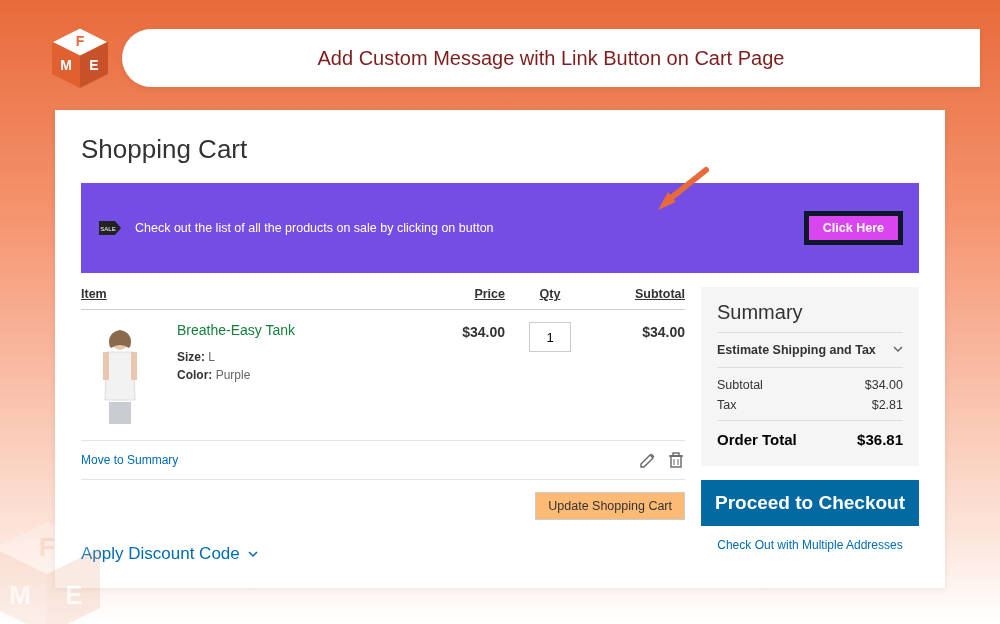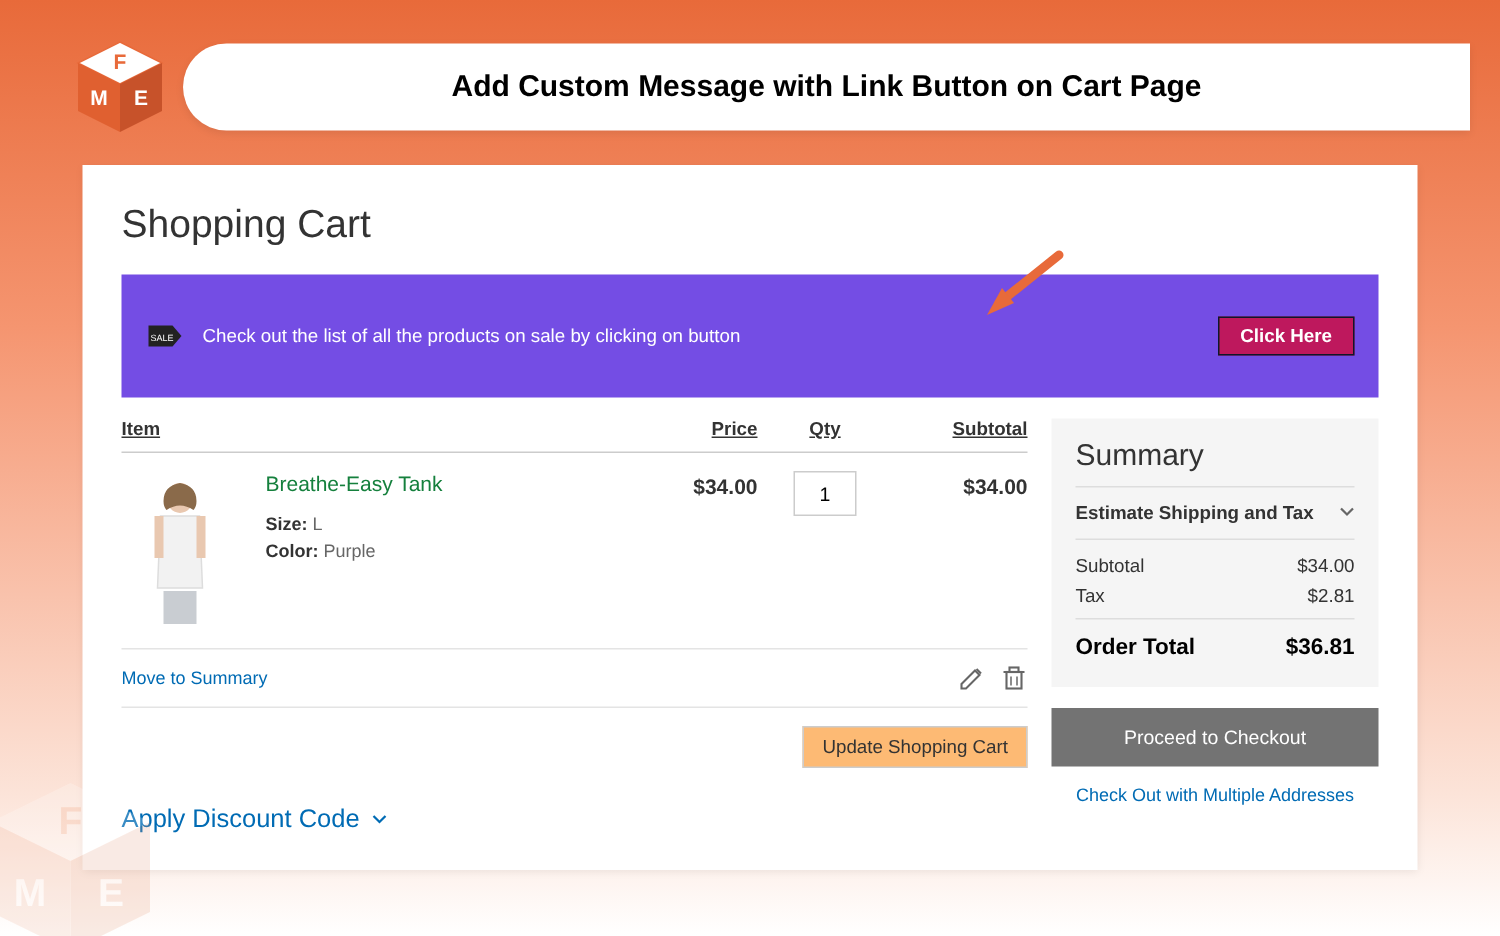--- a/index.html
+++ b/index.html
@@ -30,22 +30,22 @@
     background: #fff;
     height: 58px;
     border-radius: 29px 0 0 29px;
     display: flex;
     align-items: center;
     justify-content: center;
     margin-left: -10px;
     box-shadow: 0 2px 6px rgba(0,0,0,0.08);
   }
   .banner-title {
-    color: #000000;
-    font-weight: 700;
+    color: #7f1d1d;
+    font-weight: 400;
     font-size: 20px;
   }
 
   
   .card {
     background: #fff;
     margin: 0 55px 0 55px;
     padding: 24px 26px 24px 26px;
     box-shadow: 0 1px 6px rgba(0,0,0,0.08);
   }
@@ -66,23 +66,23 @@
     font-size: 12.5px;
     gap: 12px;
     margin-bottom: 14px;
   }
   .sale-tag {
     width: 26px; height: 18px;
     position: relative;
   }
   .msg-text { flex: 1; }
   .msg-btn {
-    background: #be185d;
+    background: #d946ef;
     color: #fff;
-    border: 1px solid #0f172a;
+    border: 5px solid #0f172a;
     padding: 5px 14px;
     font-size: 12.5px;
     font-weight: 600;
     cursor: pointer;
   }
 
   
   .arrow-anno {
     position: absolute;
     left: 646px;
@@ -212,26 +212,26 @@
     justify-content: space-between;
     font-size: 15px;
     font-weight: 700;
     border-top: 1px solid #ddd;
     padding-top: 10px;
     margin-top: 8px;
   }
   .checkout-btn {
     display: block;
     width: 100%;
-    background: #737373;
+    background: #0369a1;
     color: #fff;
     border: none;
     padding: 12px 0;
-    font-size: 13px;
-    font-weight: 400;
+    font-size: 19px;
+    font-weight: 700;
     margin-top: 14px;
     cursor: pointer;
   }
   .multi-link {
     text-align: center;
     color: #006bb4;
     font-size: 12px;
     margin-top: 12px;
     cursor: pointer;
   }

